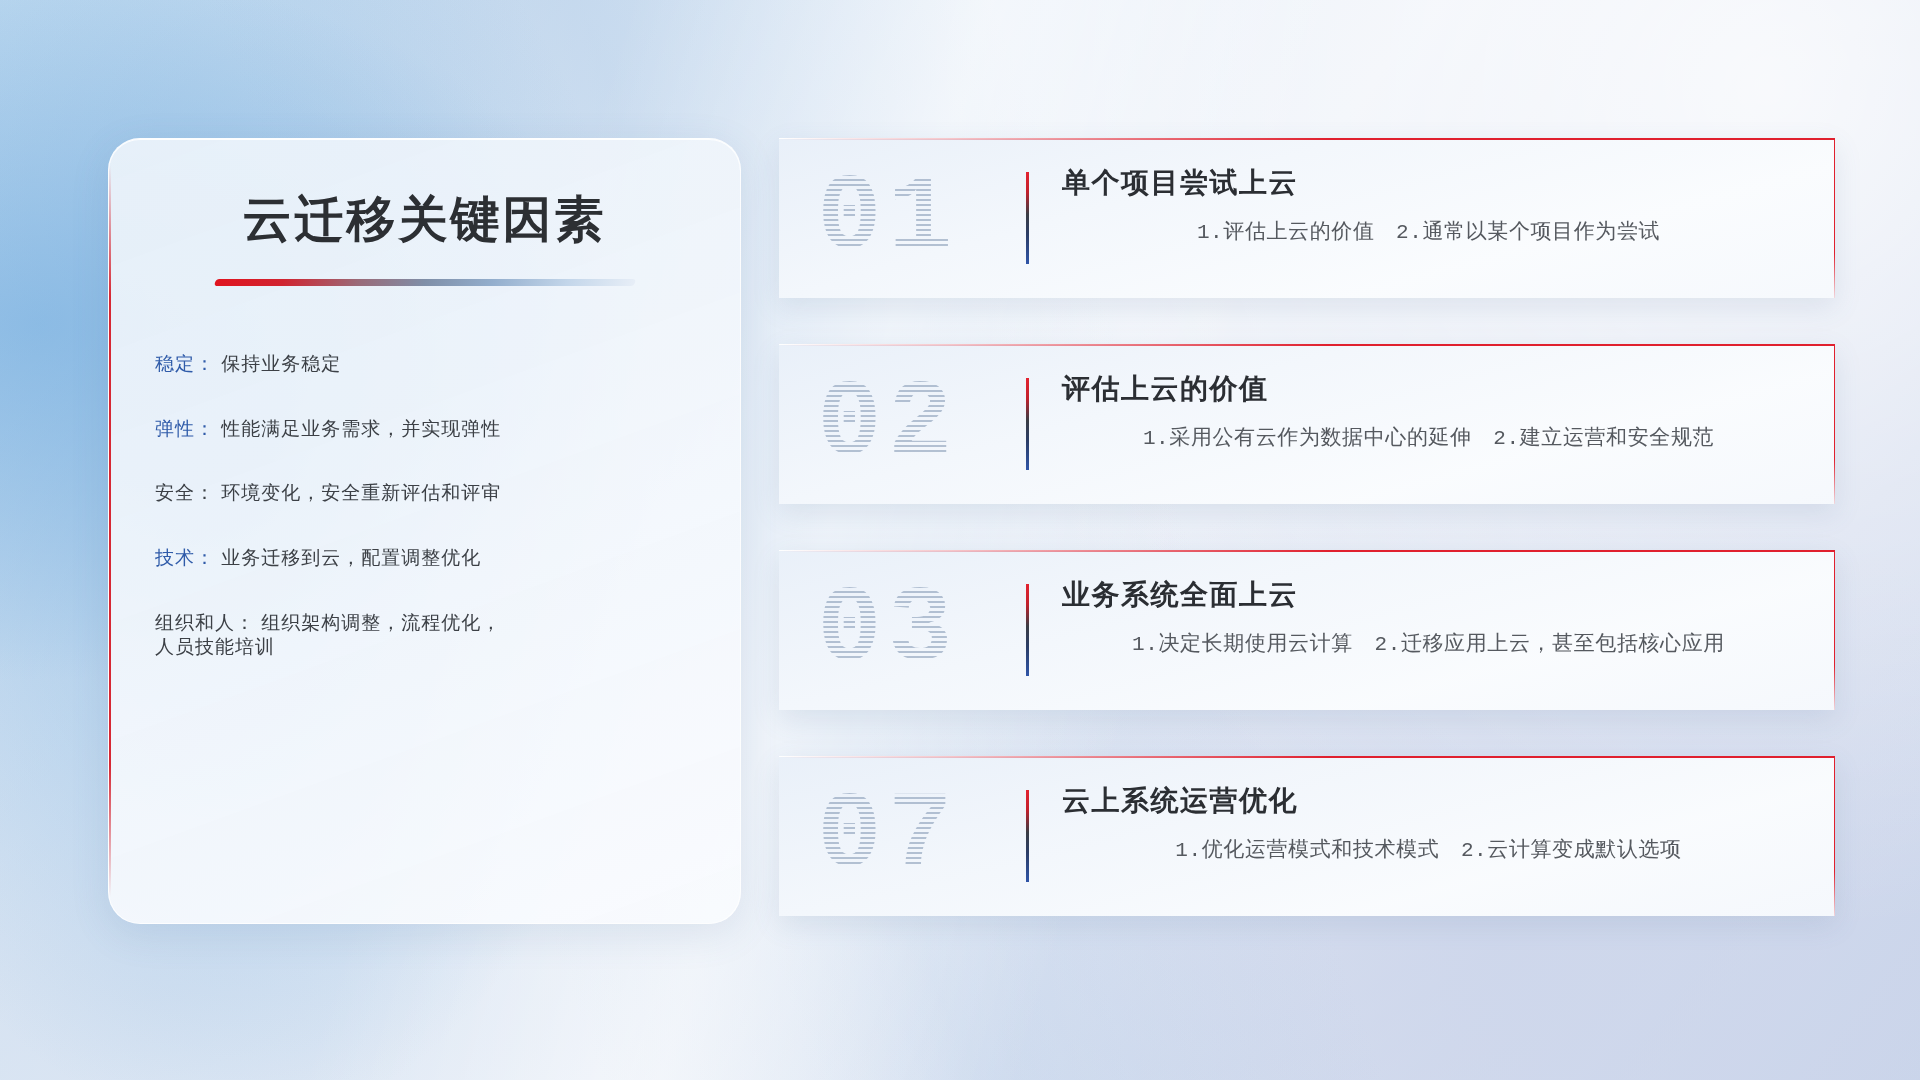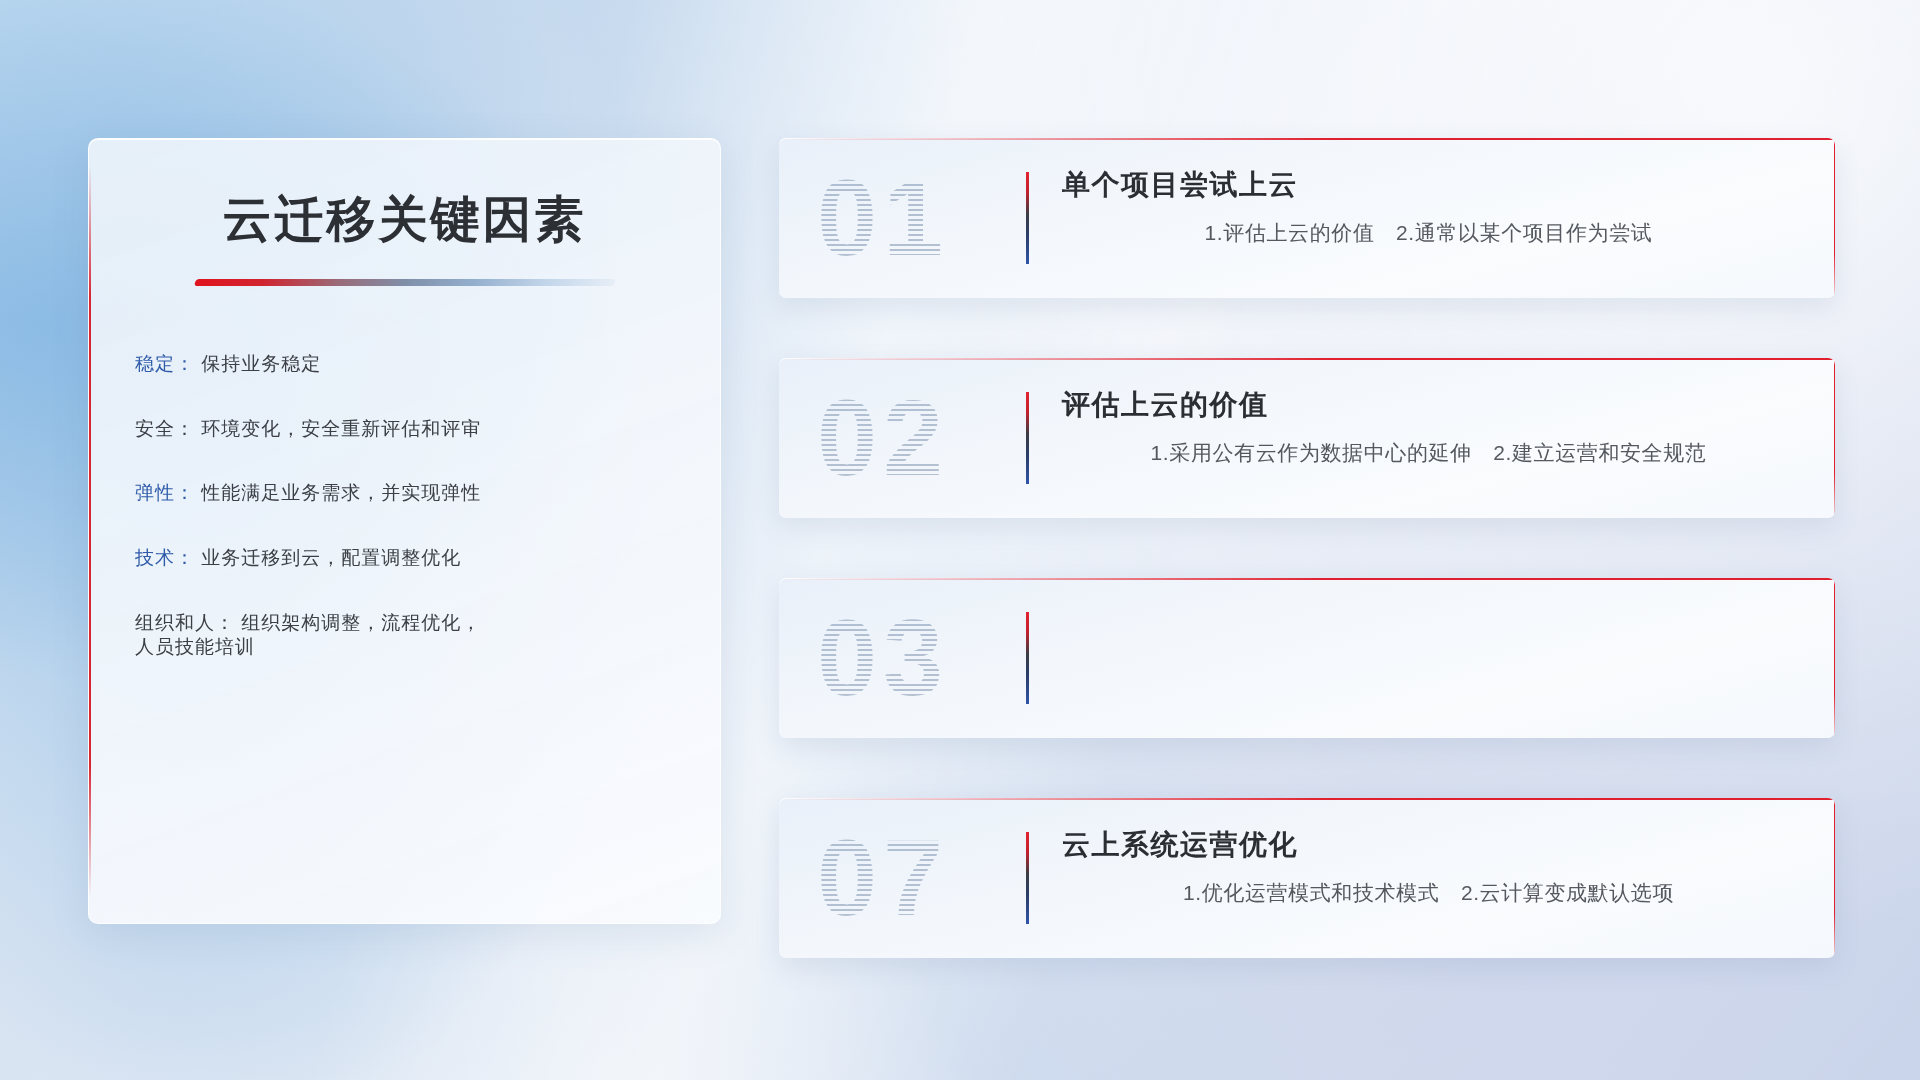--- a/index.html
+++ b/index.html
@@ -40,25 +40,25 @@
     top: -10%;
     width: 40%;
     height: 120%;
     background: radial-gradient(ellipse at 40% 45%, rgba(120,176,224,0.55) 0%, rgba(120,176,224,0) 65%);
     pointer-events: none;
   }
 
   
   .left-panel {
     position: absolute;
-    left: 88px;
+    left: 108px;
     top: 138px;
     width: 633px;
     height: 786px;
-    border-radius: 10px;
+    border-radius: 32px;
     background: linear-gradient(160deg, rgba(236,243,250,0.92) 0%, rgba(243,247,252,0.90) 42%, rgba(249,251,254,0.92) 100%);
     border: 1px solid rgba(255,255,255,0.85);
     border-left: 2px solid #d9araa;
     box-shadow:
       0 10px 38px rgba(88,120,160,0.14),
       inset 0 1px 0 rgba(255,255,255,0.95);
     overflow: hidden;
     z-index: 3;
   }
   .left-panel .edge-red {
@@ -113,27 +113,28 @@
   .cards {
     position: absolute;
     left: 779px;
     top: 138px;
     width: 1056px;
   }
 
   .card {
     position: relative;
     height: 160px;
-    margin-bottom: 60px;
-    border-radius: 7px;
+    margin-bottom: 46px;
+    border-radius: 0;
     background: linear-gradient(165deg, rgba(233,240,249,0.96) 0%, rgba(243,247,252,0.97) 35%, rgba(250,252,254,0.98) 70%, rgba(246,249,253,0.97) 100%);
     box-shadow:
       0 9px 26px rgba(86,118,158,0.13),
       inset 0 1px 0 rgba(255,255,255,0.95);
     overflow: hidden;
+    font-family: Liberation Mono, monospace;
   }
   .card::before {        
     content: "";
     position: absolute;
     left: 0; right: 0; top: 0;
     height: 1.5px;
     background: linear-gradient(90deg, rgba(224,32,46,0) 0%, rgba(224,32,46,0.25) 16%, #e0202e 52%, #e0202e 100%);
   }
   .card::after {         
     content: "";
@@ -211,22 +212,22 @@
 <div id="slide">
 
   <section class="left-panel">
     <div class="edge-red"></div>
 
     <h1 class="panel-title">云迁移关键因素</h1>
     <div class="title-rule"></div>
 
     <ul class="factor-list">
       <li class="factor-item"><span class="k">稳定：</span><span> 保持业务稳定</span></li>
+      <li class="factor-item"><span class="k">弹性：</span><span> 性能满足业务需求，并实现弹性</span></li>
       <li class="factor-item dark"><span class="k">安全：</span><span> 环境变化，安全重新评估和评审</span></li>
-      <li class="factor-item"><span class="k">弹性：</span><span> 性能满足业务需求，并实现弹性</span></li>
       <li class="factor-item"><span class="k">技术：</span><span> 业务迁移到云，配置调整优化</span></li>
       <li class="factor-item dark"><span class="k">组织和人：</span><span> 组织架构调整，流程优化，
 人员技能培训</span></li>
     </ul>
   </section>
 
   <section class="cards">
 
     <article class="card">
       <div class="wm"><span>01</span></div>
@@ -242,20 +243,24 @@
       <div class="divider"></div>
       <div class="card-body">
         <div class="card-title">评估上云的价值</div>
         <div class="card-sub">1.采用公有云作为数据中心的延伸　2.建立运营和安全规范</div>
       </div>
     </article>
 
     <article class="card">
       <div class="wm"><span>03</span></div>
       <div class="divider"></div>
+      <div class="card-body">
+        <div class="card-title">业务系统全面上云</div>
+        <div class="card-sub">1.决定长期使用云计算　2.迁移应用上云，甚至包括核心应用</div>
+      </div>
     </article>
 
     <article class="card">
       <div class="wm"><span>07</span></div>
       <div class="divider"></div>
       <div class="card-body">
         <div class="card-title">云上系统运营优化</div>
         <div class="card-sub">1.优化运营模式和技术模式　2.云计算变成默认选项</div>
       </div>
     </article>

